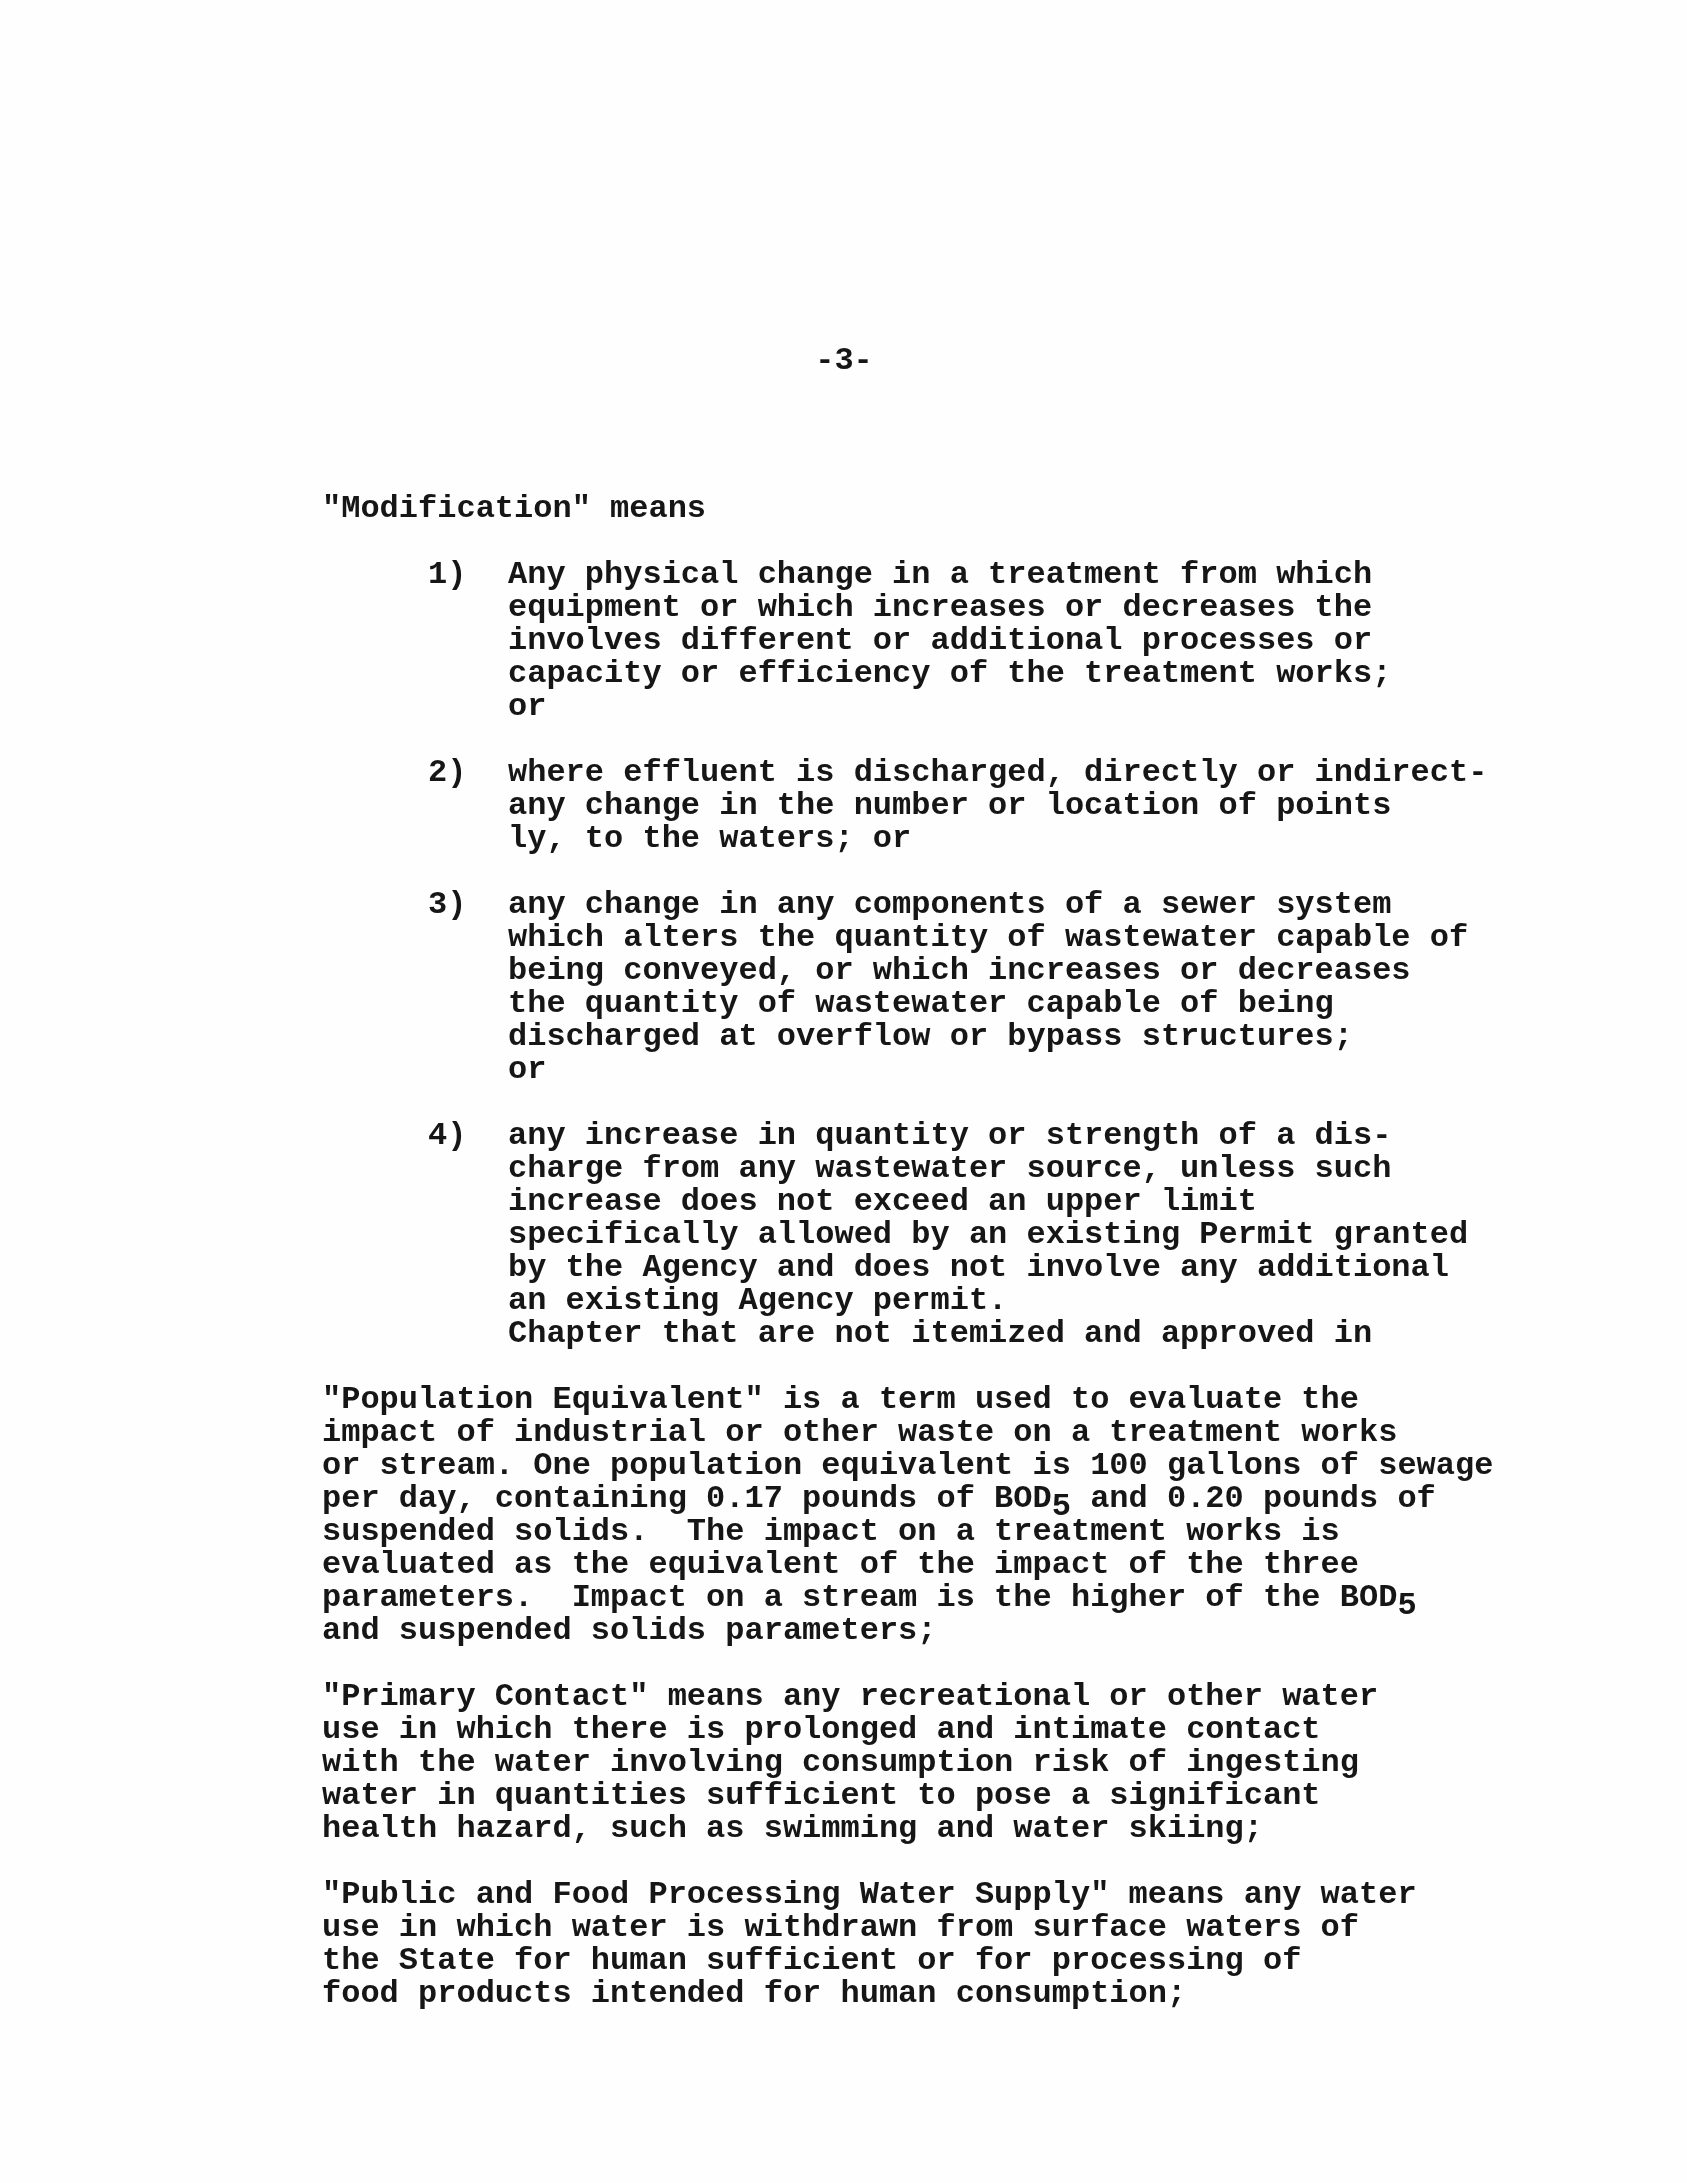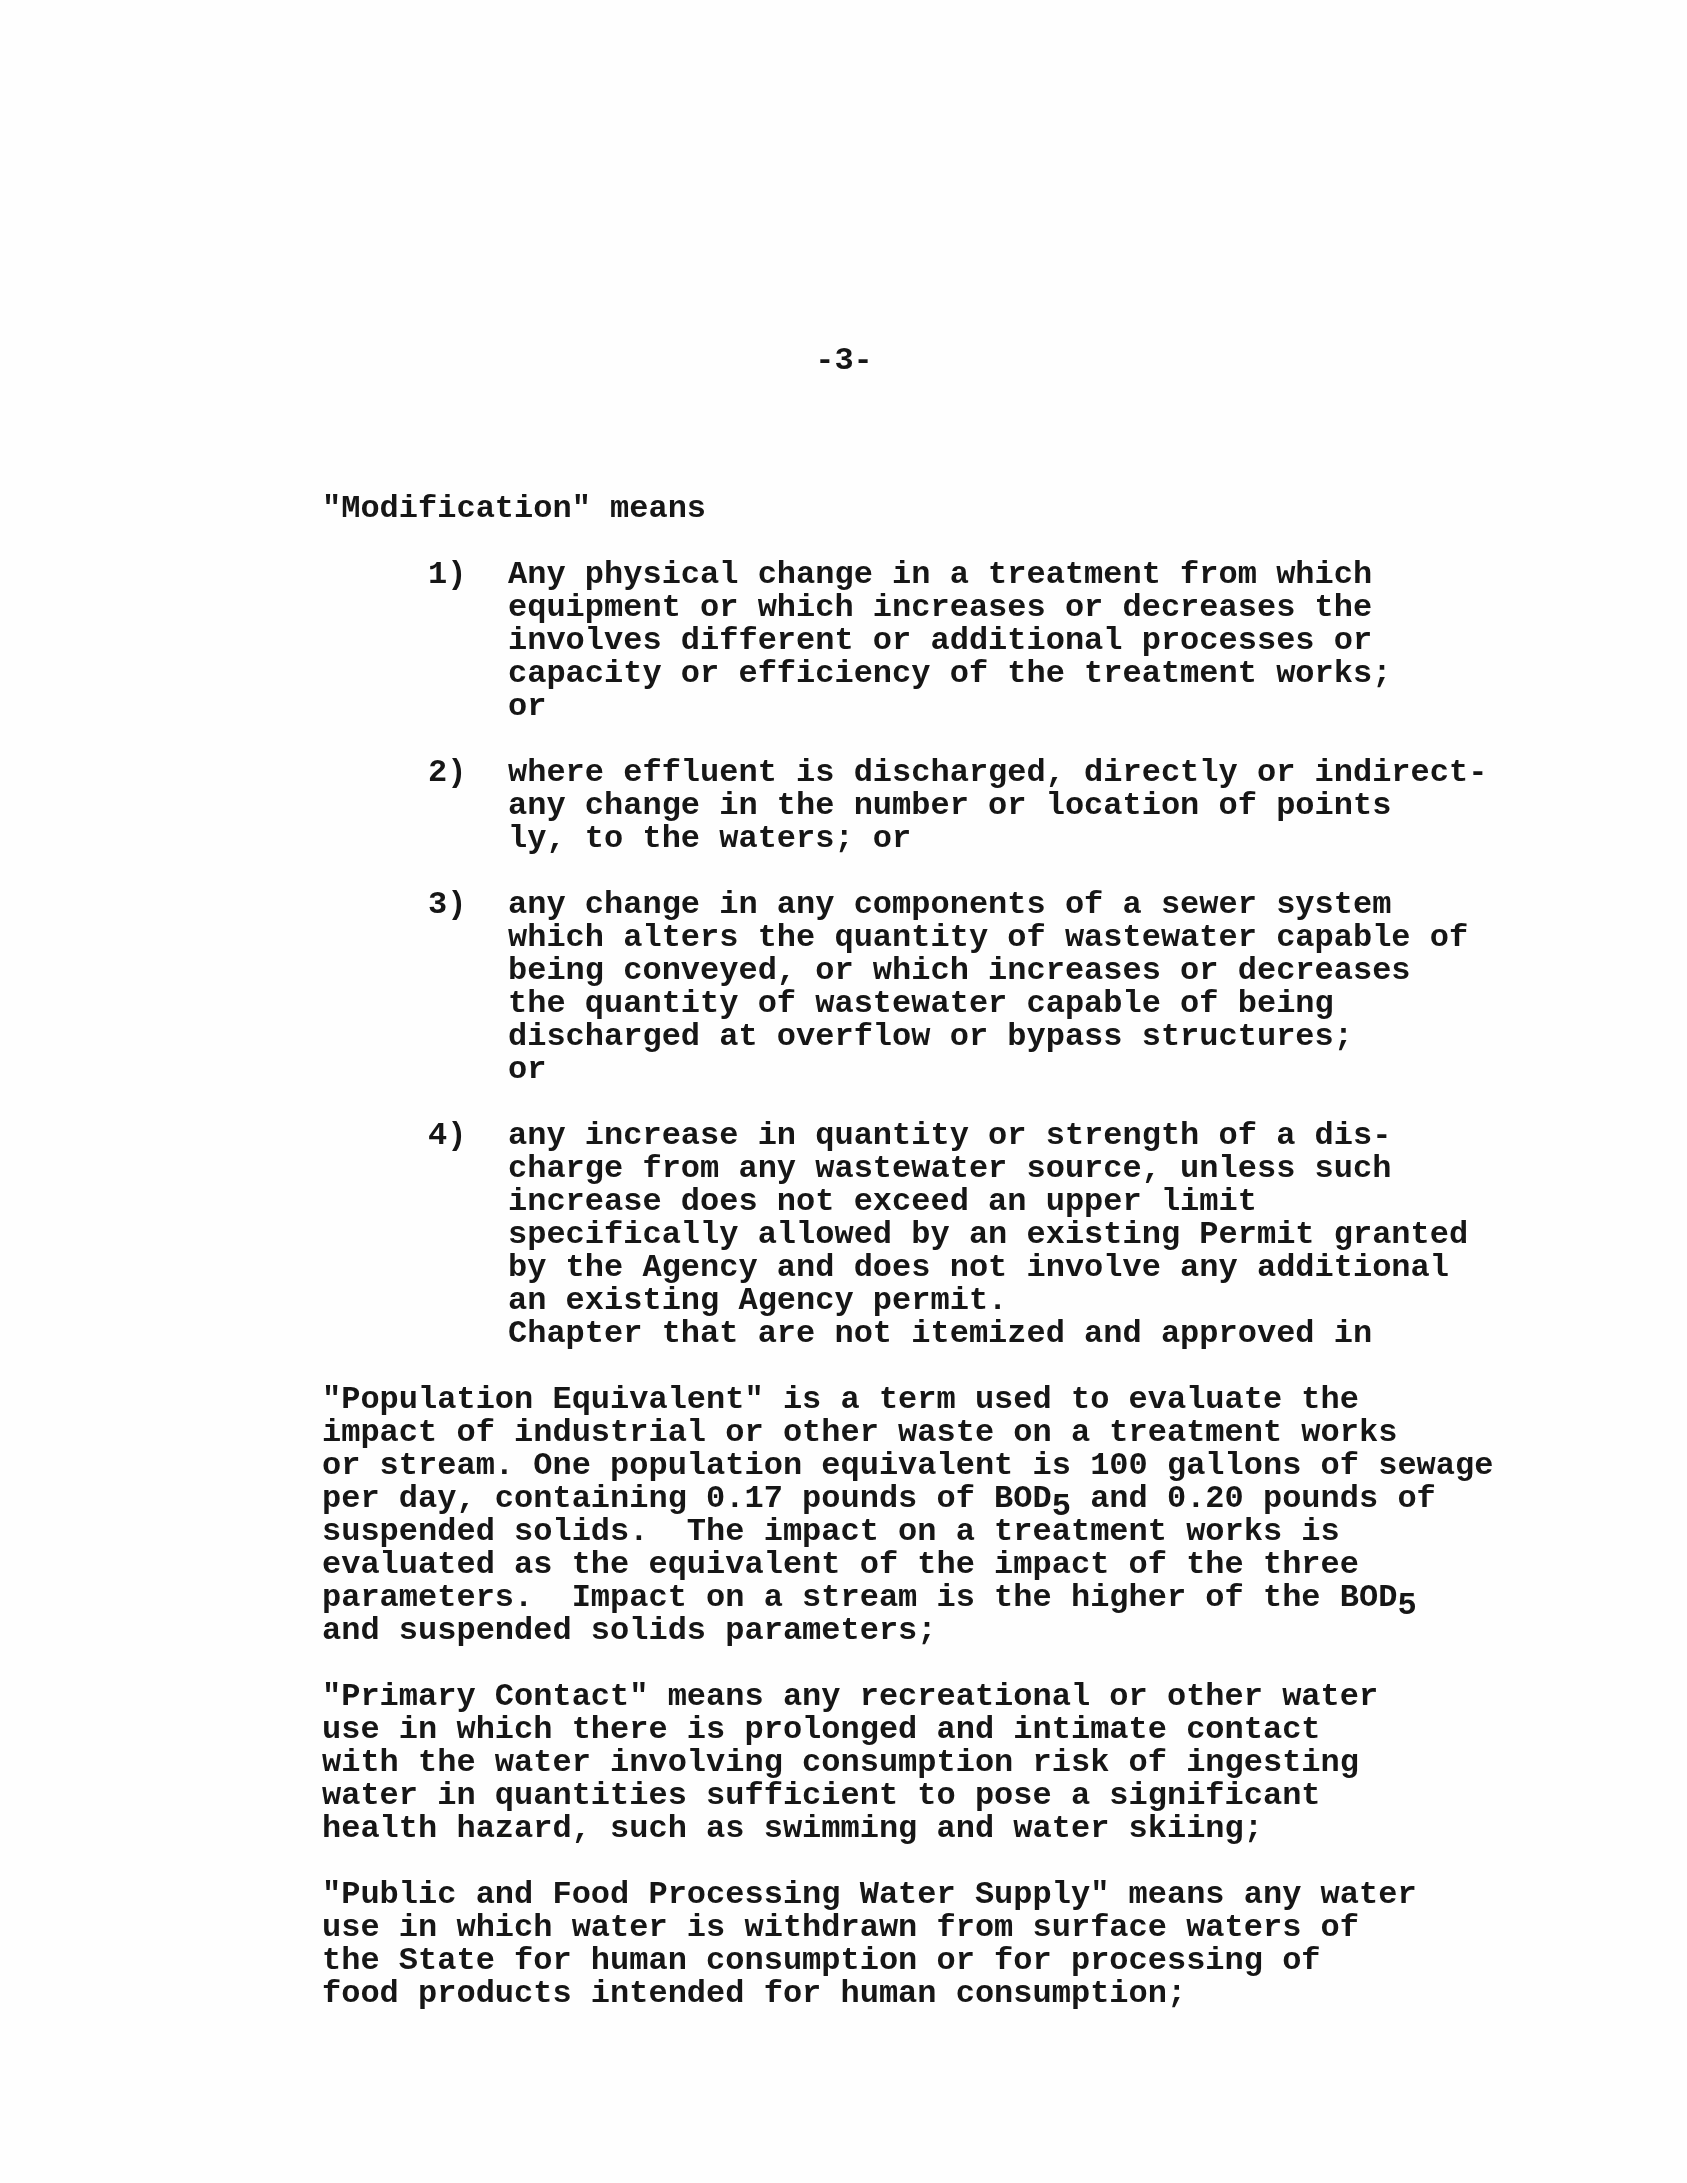--- a/index.html
+++ b/index.html
@@ -134,19 +134,19 @@
           <div class="line">"Primary Contact" means any recreational or other water</div>
           <div class="line">use in which there is prolonged and intimate contact</div>
           <div class="line">with the water involving consumption risk of ingesting</div>
           <div class="line">water in quantities sufficient to pose a significant</div>
           <div class="line">health hazard, such as swimming and water skiing;</div>
         </div>
 
   <div class="block para">
           <div class="line">"Public and Food Processing Water Supply" means any water</div>
           <div class="line">use in which water is withdrawn from surface waters of</div>
-          <div class="line">the State for human consumption or for processing of</div>
+          <div class="line">the State for human sufficient or for processing of</div>
           <div class="line">food products intended for human consumption;</div>
         </div>
 </div>
   </div>
 </div>
 
 
 </body></html>

